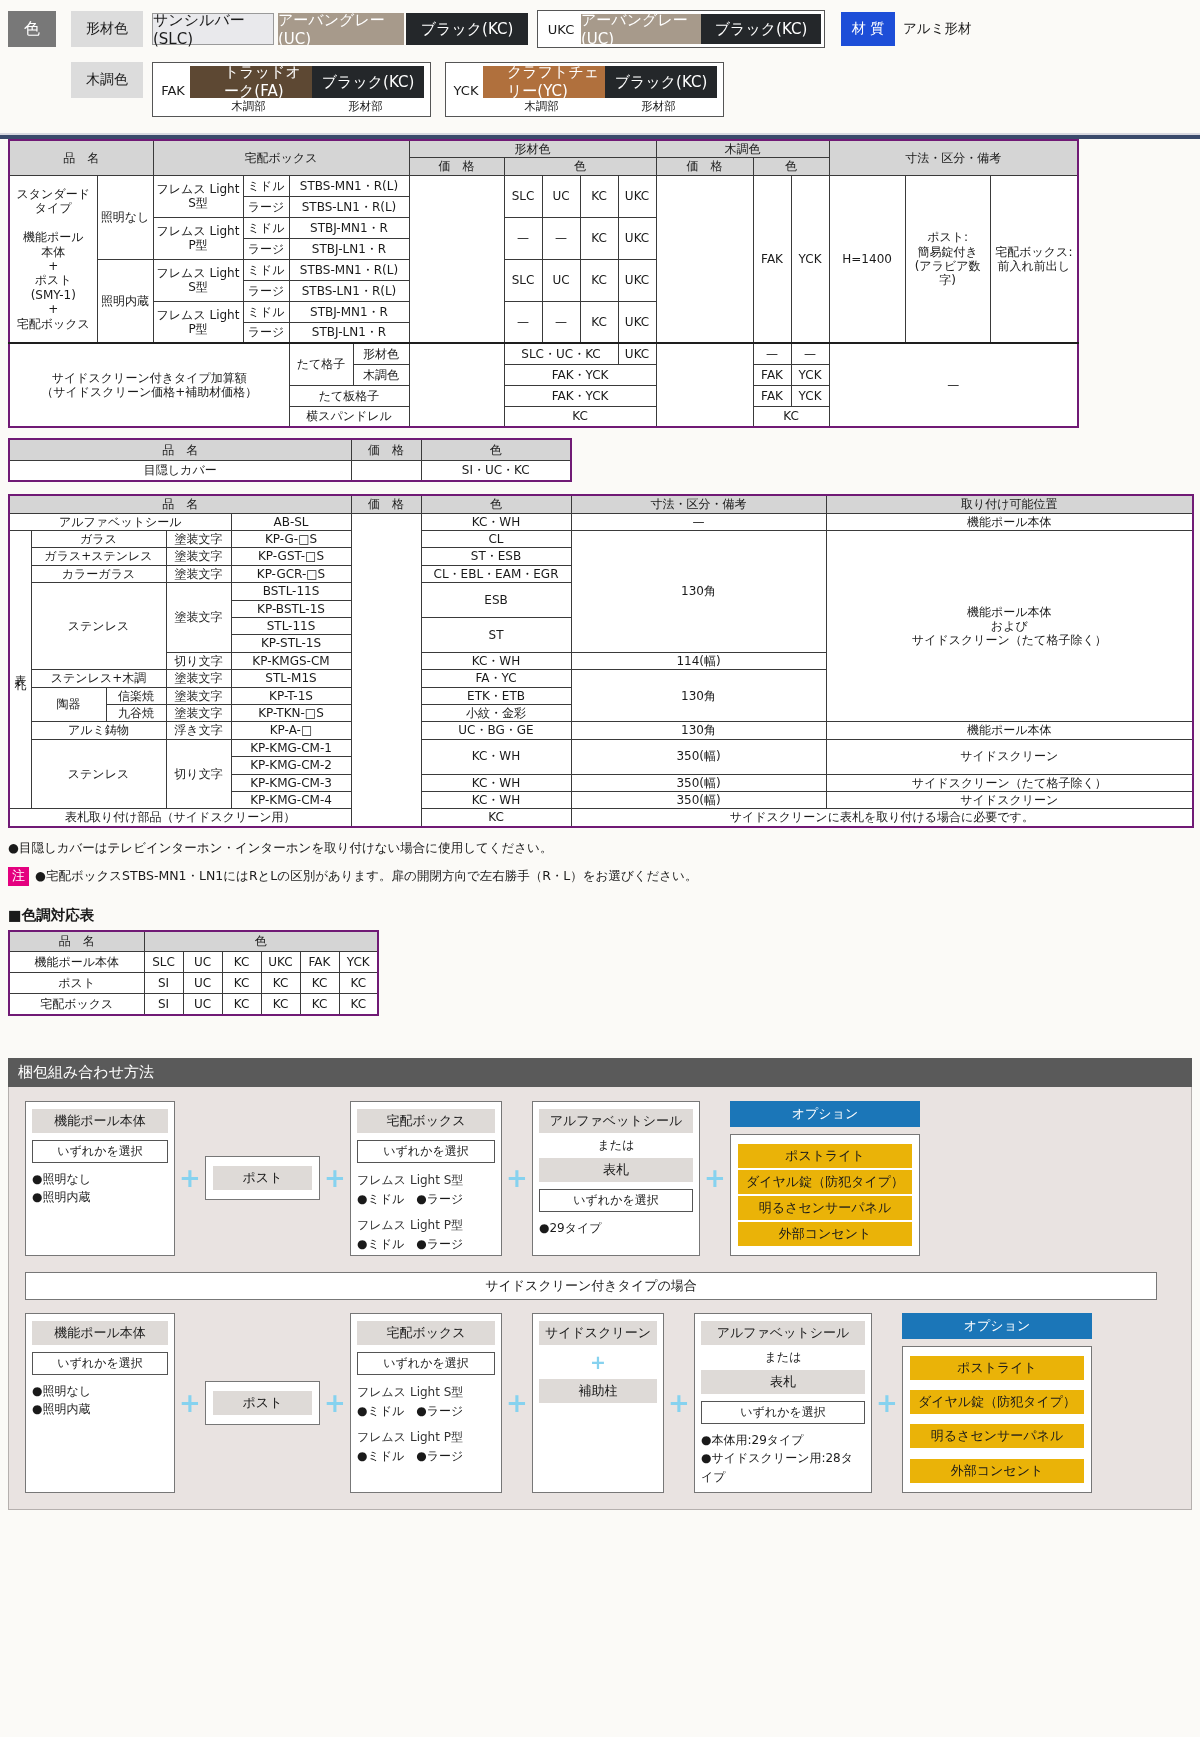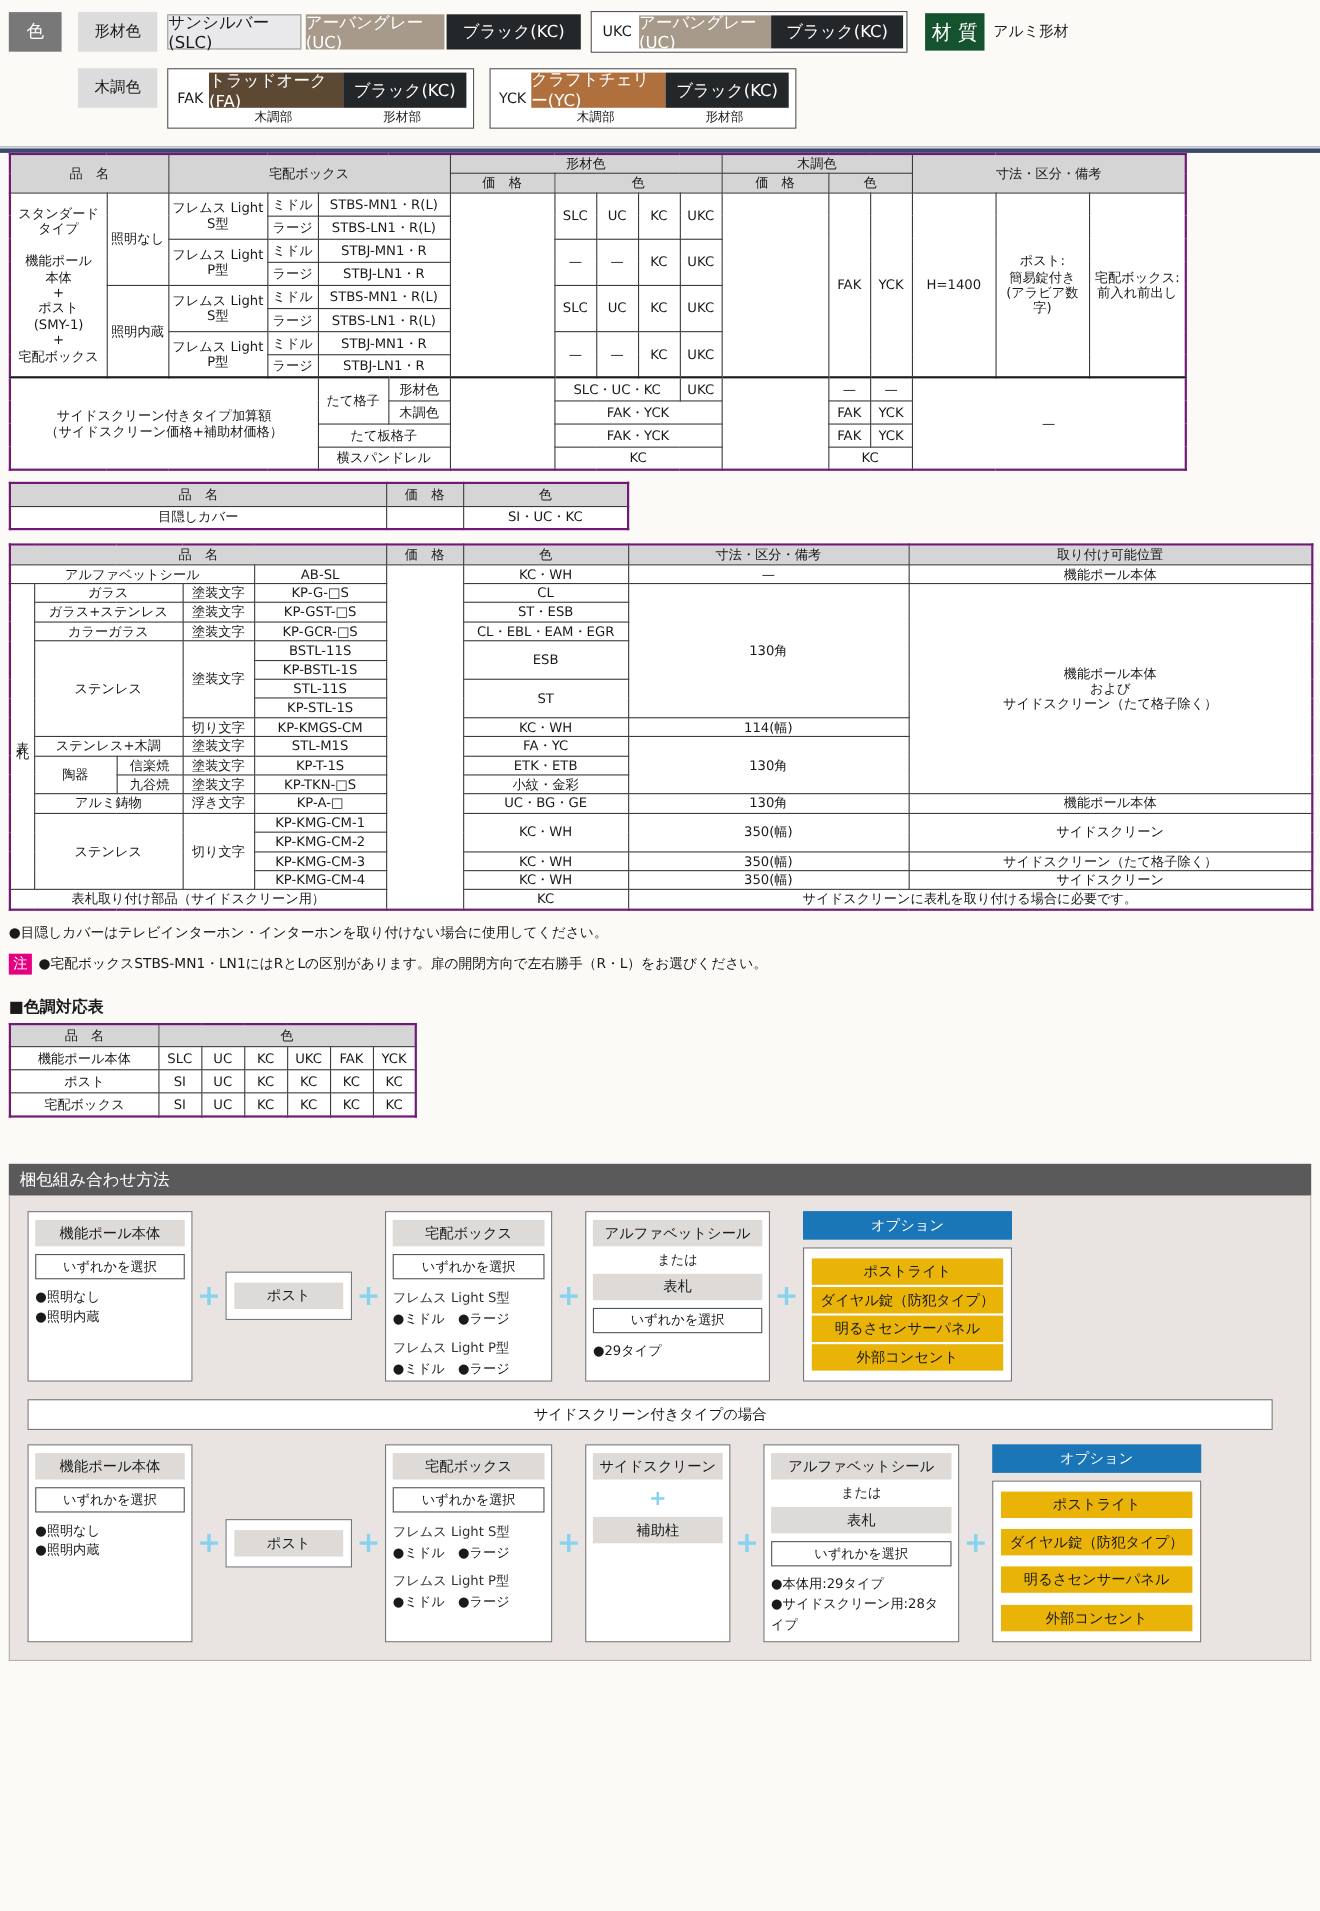--- a/index.html
+++ b/index.html
@@ -14,27 +14,27 @@
 .badge-light { width: 72px; height: 36px; background: #dcdcdc; display: flex; align-items: center; justify-content: center; font-size: 14px; }
 .sw { height: 32px; display: flex; align-items: center; justify-content: center; font-size: 15px; }
 .sw-slc { width: 122px; background: #e9e9ec; border: 1px solid #9a9a9a; }
 .sw-uc  { width: 126px; background: #a79a8b; color: #fff; }
 .sw-kc  { width: 122px; background: #24272a; color: #fff; }
 .ukc-box { border: 1px solid #555; background: #fff; display: flex; align-items: center; padding: 3px; margin-left: 9px; }
 .ukc-label { width: 40px; text-align: center; font-size: 13px; }
 .ukc-box .sw { height: 30px; }
 .ukc-box .sw-uc { width: 120px; }
 .ukc-box .sw-kc { width: 120px; }
-.badge-mat { width: 54px; height: 34px; background: #14532d; color: #fff; display: flex; align-items: center; justify-content: center; font-size: 18px; margin-left: 16px; }
+.badge-mat { width: 54px; height: 34px; background: #1d4ed8; color: #fff; display: flex; align-items: center; justify-content: center; font-size: 14px; margin-left: 16px; }
 .mat-val { font-size: 13.5px; margin-left: 8px; }
 .wood-box { border: 1px solid #555; background: #fff; display: flex; padding: 3px 6px 2px 3px; margin-left: 9px; }
 .wood-code { width: 34px; display: flex; align-items: center; justify-content: center; font-size: 13px; }
 .wood-sws { display: flex; }
-.sw-fa { width: 122px; background: #5d4833; color: #fff; }
-.sw-yc { width: 122px; background: #b0703d; color: #fff; }
+.sw-fa { width: 122px; background: #5d4833; color: #fff; padding-left: 34px; }
+.sw-yc { width: 122px; background: #b0703d; color: #fff; padding-left: 24px; }
 .sw-kc2 { width: 112px; background: #24272a; color: #fff; }
 .wood-caps { display: flex; margin-top: 1px; align-items: center; }
 .wood-caps span { flex: 1; text-align: center; font-size: 11.5px; }
 
 
 .navy-rule { margin-top: 16px; height: 6px; background: #3a4a6b; border-top: 2px solid #d8d8e0; }
 .title-row { width: 1069px; margin: 8px 0 4px 8px; display: flex; justify-content: space-between; align-items: flex-end; }
 .kpmt-title { font-size: 17px; font-weight: bold; letter-spacing: 1px; }
 .legend { font-size: 12px; display: flex; align-items: center; gap: 3px; }
 .legend-sq { width: 20px; height: 14px; background: #cfeef8; border: 1px solid #7fc4dc; display: inline-block; }

